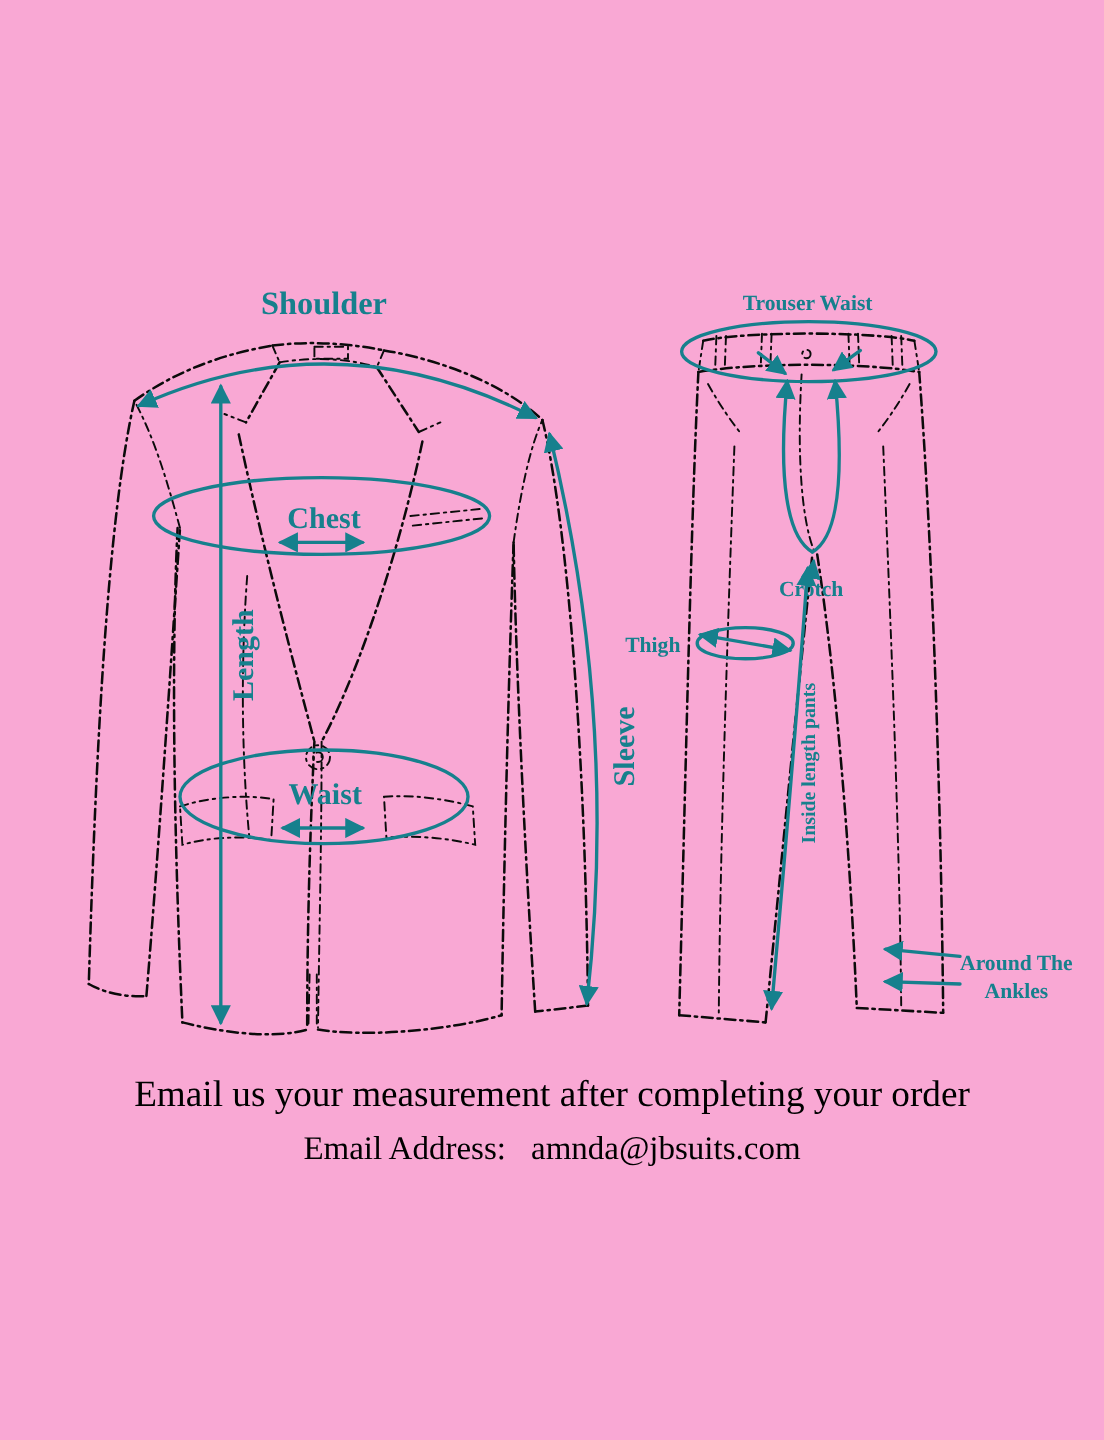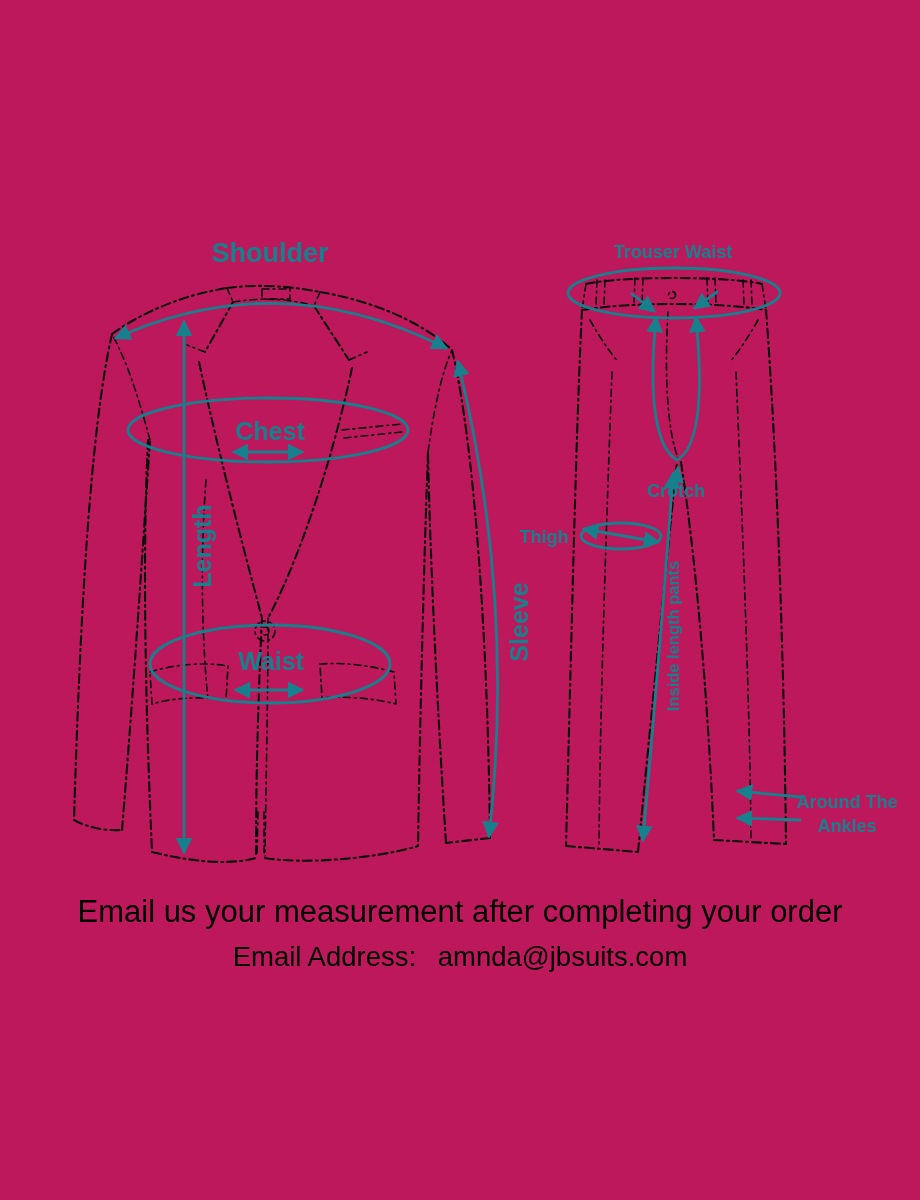--- a/index.html
+++ b/index.html
@@ -1,20 +1,20 @@
 <!DOCTYPE html>
 <html><head>
 <meta charset="utf-8">
 <style>
   html,body{margin:0;padding:0;background:#ffffff;}
   .canvas{
     position:relative;
     width:920px;height:1200px;
-    background:#be185d;
-    font-family:Liberation Sans, sans-serif;
+    background:#f9a8d4;
+    font-family:Liberation Serif, serif;
     overflow:hidden;
   }
   svg{display:block;}
   .garment{stroke:#0b0b0b;fill:none;stroke-width:2.1;stroke-dasharray:9 4 2 4;stroke-linecap:round;}
   .garment-fine{stroke:#0b0b0b;fill:none;stroke-width:1.6;stroke-dasharray:7 4 2 4;stroke-linecap:round;}
   .teal{stroke:#16808d;fill:none;stroke-width:2.8;stroke-linecap:round;}
   .teal-label{fill:#16808d;font-weight:700;}
   .lbl-lg{font-size:27px;}
   .lbl-md{font-size:25px;}
   .lbl-sm{font-size:18px;}

